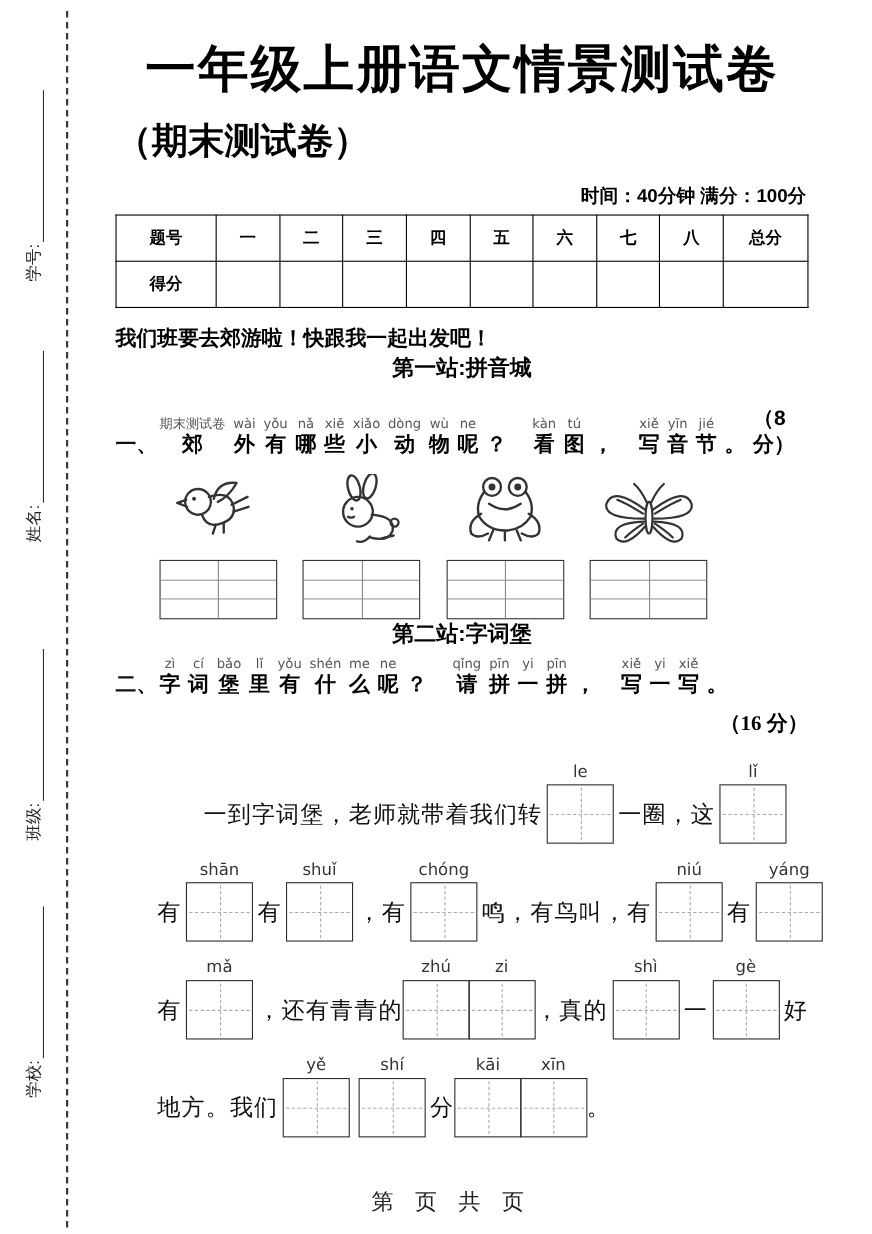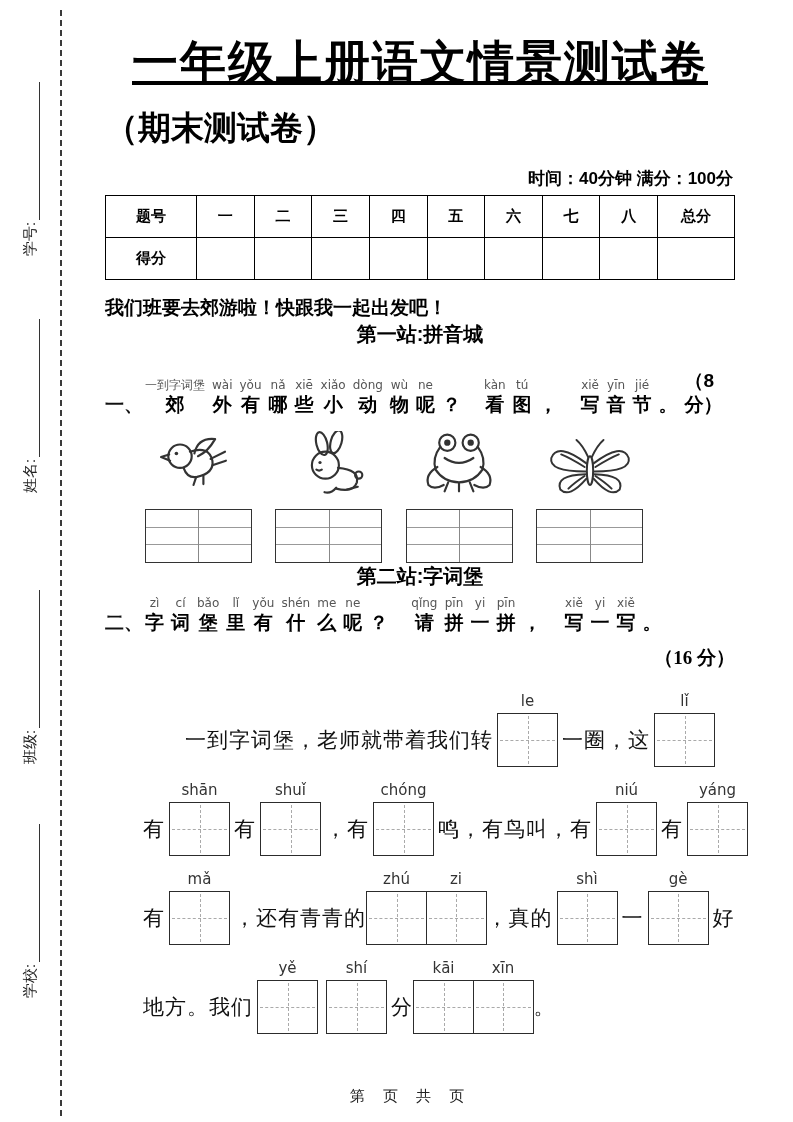--- a/index.html
+++ b/index.html
@@ -13,21 +13,21 @@
     position:absolute;left:-65px;width:190px;height:20px;
     transform:rotate(-90deg);white-space:nowrap;
     font-size:15px;color:#222;display:flex;align-items:flex-end;
   }
   .side-field .side-label{flex:0 0 auto;}
   .side-field .side-line{flex:0 0 auto;display:inline-block;width:138px;height:14px;border-bottom:1.5px solid #333;margin-left:2px;}
   .sf1{top:151px;} .sf2{top:388px;} .sf3{top:659px;} .sf4{top:893px;}
 
   
   .main{position:absolute;left:105px;width:630px;top:0;}
-  .page-title{margin-top:32px;text-align:center;font-size:46px;font-weight:bold;letter-spacing:2px;color:#000;text-decoration:underline;}
+  .page-title{margin-top:32px;text-align:center;font-size:46px;font-weight:bold;letter-spacing:2px;color:#000;}
   .page-subtitle{margin-top:12px;text-align:left;font-size:33px;font-weight:bold;color:#000;}
   .exam-meta{margin-top:16px;text-align:right;font-size:17px;font-weight:bold;color:#000;padding-right:2px;}
 
   table.score{border-collapse:collapse;width:100%;margin-top:5px;table-layout:fixed;}
   table.score td{border:1.6px solid #000;height:39px;text-align:center;font-size:15px;font-weight:bold;color:#000;}
   table.score td.c0{width:88px;}
   table.score td.clast{width:74px;}
 
   .intro-text{margin-top:15px;font-size:19px;font-weight:bold;color:#000;}
   .station-heading{text-align:center;font-size:20px;font-weight:bold;color:#000;}
@@ -58,21 +58,21 @@
   .tzbox{width:61px;height:54px;border:1.5px solid #2c2c2c;position:relative;margin:0 4px;box-sizing:border-box;flex:0 0 auto;}
   .tzbox .vline{position:absolute;left:50%;top:2px;bottom:2px;border-left:1px dashed #aaa;}
   .tzbox .hline{position:absolute;top:50%;left:2px;right:2px;border-top:1px dashed #aaa;}
   .tzbox .py-label{position:absolute;top:-22px;left:-6px;right:-6px;text-align:center;
     font-family:"DejaVu Sans",sans-serif;font-size:15px;color:#333;font-weight:normal;}
   .box2{display:flex;flex:0 0 auto;margin:0 0;}
   .box2 .tzbox{margin:0;}
   .box2 .tzbox + .tzbox{margin-left:-1.5px;}
 
   .page-footer{position:absolute;left:0;right:0;bottom:16px;text-align:center;
-    font-size:15px;letter-spacing:7px;color:#222;padding-left:28px;}
+    font-size:20px;letter-spacing:7px;color:#222;padding-left:28px;}
 </style>
 </head>
 <body>
 
 <div>
 
   <div class="fold-line"></div>
   <div id="sidebar-fields">
       <div class="side-field sf1">
         <span class="side-label">学号:</span>
@@ -127,21 +127,21 @@
       </tbody>
     </table>
 
     <div class="intro-text">我们班要去郊游啦！快跟我一起出发吧！</div>
 
     <div class="station-heading">第一站:拼音城</div>
 
     <div class="ruby-row" id="q1-row">
       <span class="qnum">一、</span>
     <span class="tok">
-          <span class="py">一到字词堡</span>
+          <span class="py">期末测试卷</span>
           <span class="ch">郊</span>
         </span>
         <span class="tok">
           <span class="py">wài</span>
           <span class="ch">外</span>
         </span>
         <span class="tok">
           <span class="py">yǒu</span>
           <span class="ch">有</span>
         </span>

